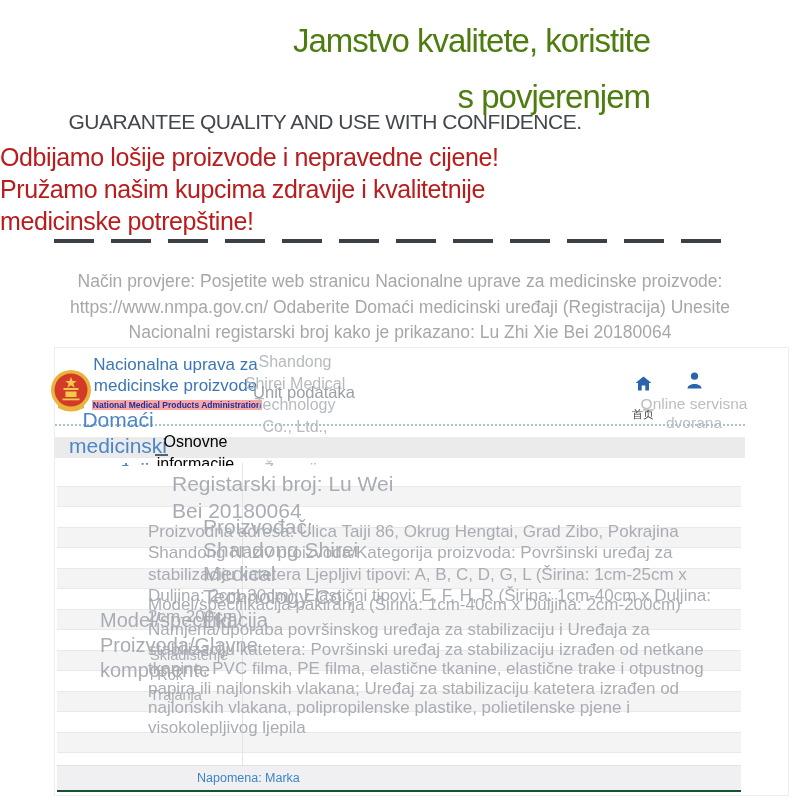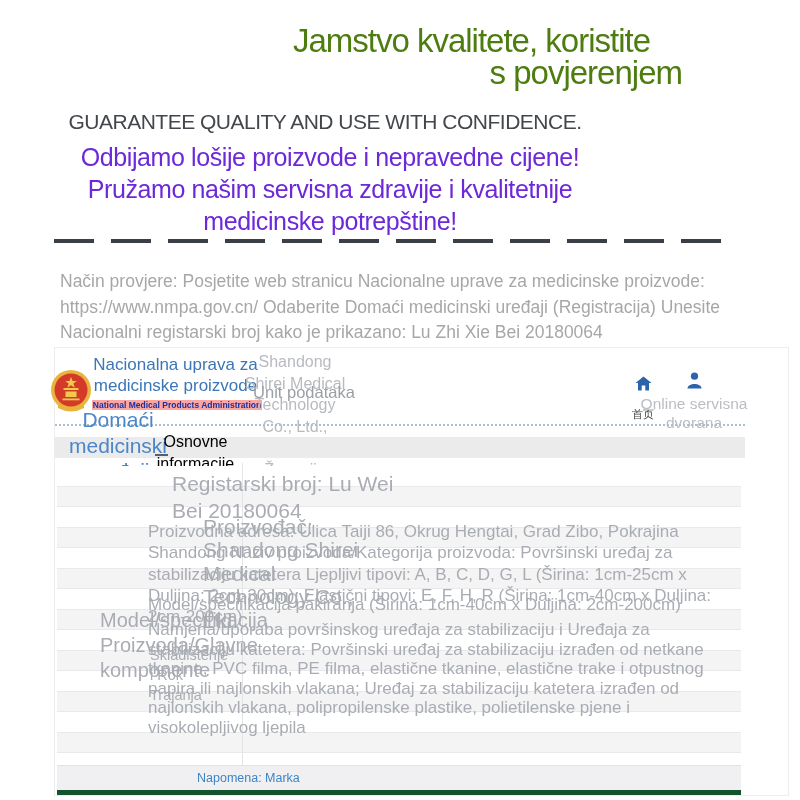--- a/index.html
+++ b/index.html
@@ -3,32 +3,32 @@
 <meta charset="utf-8">
 <style>
   html,body{margin:0;padding:0;background:#ffffff;}
   #screen{position:relative;width:800px;height:800px;background:#ffffff;overflow:hidden;
           font-family:"Liberation Sans",sans-serif;}
   .abs{position:absolute;}
 
   
   .title-line{left:0;top:0;width:650px;text-align:right;color:#4d7c0f;
               font-size:33px;letter-spacing:-1px;white-space:nowrap;}
-  #title1{top:22px;} #title2{top:54px;padding-left:32px;}
+  #title1{top:22px;} #title2{top:78px;}
   .subtitle-en{left:0;top:110px;width:650px;text-align:center;color:#43474c;
                font-size:21px;letter-spacing:-0.5px;white-space:nowrap;}
-  .slogan{left:0;width:660px;text-align:center;color:#6d28d9;font-size:25px;
+  .slogan{left:0;width:660px;text-align:left;color:#b91c1c;font-size:25px;
           letter-spacing:-0.4px;white-space:nowrap;}
   #slogan1{top:143px;} #slogan2{top:175px;} #slogan3{top:207px;}
 
   .dash-divider{left:54px;top:239px;width:684px;height:4px;
     background:repeating-linear-gradient(to right,#3a4046 0 40px,transparent 40px 57px);}
 
   
-  .verify{left:60px;top:269px;width:680px;text-align:left;color:#a7a7a9;
+  .verify{left:60px;top:269px;width:680px;text-align:center;color:#a7a7a9;
           font-size:17.5px;line-height:25.5px;}
 
   
   .panel-border{left:54px;top:347px;width:733px;height:447px;border:1px solid #ededef;}
   .dotted-line{left:55px;top:424px;width:690px;border-top:2px dotted #a9c0cd;height:0;}
   .tab-band{left:55px;top:437px;width:690px;height:21px;background:#ebebec;}
 
   .emblem{left:50px;top:369px;width:42px;height:44px;}
   .agency-hr{left:88px;top:354px;width:175px;text-align:center;color:#3c76b7;
              font-size:17px;line-height:21px;}
@@ -52,21 +52,21 @@
 
   
   .stripes{left:57px;top:466px;width:684px;height:299px;
     background:repeating-linear-gradient(to bottom,
       #ffffff 0px,#ffffff 20px,
       #e9e9eb 20px,#e9e9eb 21px,
       #f4f4f5 21px,#f4f4f5 40px,
       #e9e9eb 40px,#e9e9eb 41px);}
   .vdiv{left:242px;top:463px;width:1px;height:302px;background:#e4e4e6;}
   .note-row{left:57px;top:765px;width:684px;height:24px;background:#f0f0f2;
-            border-top:1px solid #e2e2e4;border-bottom:5px solid #14532d;}
+            border-top:1px solid #e2e2e4;border-bottom:2px solid #14532d;}
   .note-text{position:absolute;left:140px;top:0;line-height:24px;font-size:12.5px;
              color:#3d85c6;font-weight:500;}
 
   
   .tcell{color:#a9adb3;text-align:left;}
   .reg-number{left:172px;top:470px;width:225px;font-size:21px;line-height:27px;}
   .manufacturer{left:203px;top:515px;width:160px;font-size:21px;line-height:23.4px;}
   .addr2{left:240px;top:607px;width:118px;font-size:16.5px;line-height:22.5px;color:#b7babf;}
   .model-label{left:100px;top:608px;width:175px;font-size:20px;line-height:25px;}
   .storage-label{left:150px;top:645px;width:85px;font-size:14.5px;line-height:20px;}
@@ -76,21 +76,21 @@
 </style>
 </head>
 <body>
 
 <div id="screen">
 
   <div class="abs title-line" id="title1">Jamstvo kvalitete, koristite</div>
   <div class="abs title-line" id="title2">s povjerenjem</div>
   <div class="abs subtitle-en">GUARANTEE QUALITY AND USE WITH CONFIDENCE.</div>
   <div class="abs slogan" id="slogan1">Odbijamo lošije proizvode i nepravedne cijene!</div>
-  <div class="abs slogan" id="slogan2">Pružamo našim servisna zdravije i kvalitetnije</div>
+  <div class="abs slogan" id="slogan2">Pružamo našim kupcima zdravije i kvalitetnije</div>
   <div class="abs slogan" id="slogan3">medicinske potrepštine!</div>
   <div class="abs dash-divider"></div>
 
   <div class="abs verify">Način provjere: Posjetite web stranicu Nacionalne uprave za medicinske proizvode: https://www.nmpa.gov.cn/ Odaberite Domaći medicinski uređaji (Registracija) Unesite Nacionalni registarski broj kako je prikazano: Lu Zhi Xie Bei 20180064</div>
 
   <div class="abs panel-border"></div>
 
   <svg class="abs emblem" viewBox="0 0 42 44">
     <circle cx="21" cy="21" r="20" fill="#e9b43c"></circle>
     <circle cx="21" cy="21" r="16.5" fill="#d43a28"></circle>

